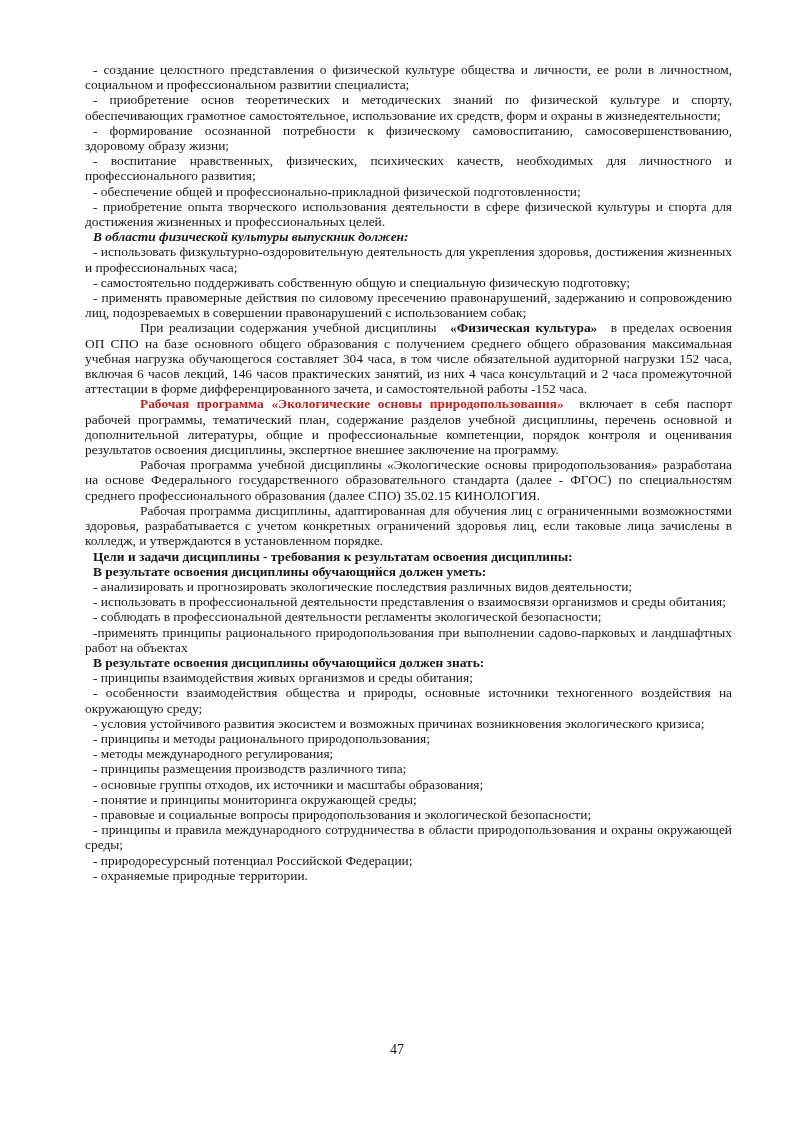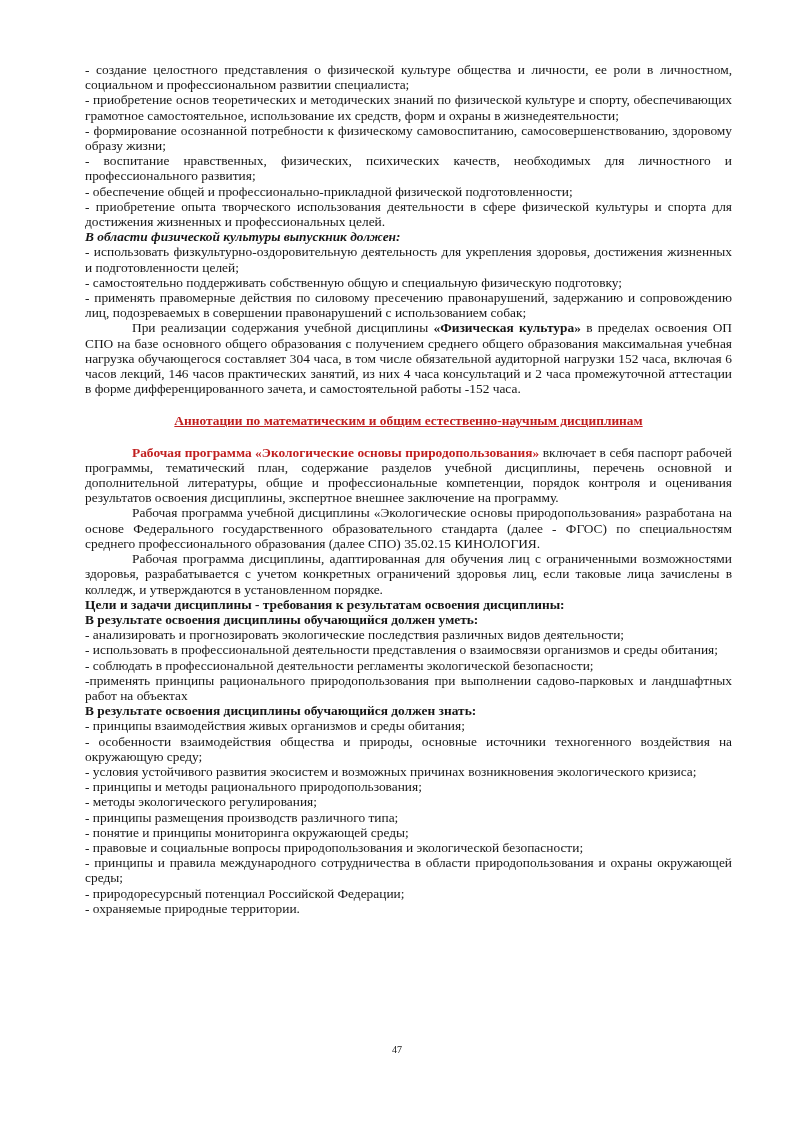--- a/index.html
+++ b/index.html
@@ -26,67 +26,67 @@
   .doc p.bold { font-weight: 700; }
   .doc p.bold-italic { font-weight: 700; font-style: italic; }
   .doc p.heading {
     text-align: center;
     text-indent: 0;
     font-weight: 700;
     color: var(--accent-red, #c01f1f);
     text-decoration: underline;
     margin: 17px 0 16px 0;
   }
-  .run { white-space: pre-wrap; }
+  .run { white-space: pre-wrap; margin-left: 8px; }
   .run.bold { font-weight: 700; }
   .run.red-bold { font-weight: 700; color: var(--accent-red, #c01f1f); }
   .page-number {
     position: absolute;
     top: 1042px;
     left: 0;
     right: 0;
     text-align: center;
     font-family: "Liberation Serif", "DejaVu Serif", serif;
-    font-size: 10px;
+    font-size: 14px;
     color: #161616;
   }
 </style>
 </head>
 <body>
 
 <div class="page">
   <div class="doc" id="doc-body">
       <p class="body"><span class="run">- создание целостного представления о физической культуре общества и личности, ее роли в личностном, социальном и профессиональном развитии специалиста;</span></p>
       <p class="body"><span class="run">- приобретение основ теоретических и методических знаний по физической культуре и спорту, обеспечивающих грамотное самостоятельное, использование их средств, форм и охраны в жизнедеятельности;</span></p>
       <p class="body"><span class="run">- формирование осознанной потребности к физическому самовоспитанию, самосовершенствованию, здоровому образу жизни;</span></p>
       <p class="body"><span class="run">- воспитание нравственных, физических, психических качеств, необходимых для личностного и профессионального развития;</span></p>
       <p class="body"><span class="run">- обеспечение общей и профессионально-прикладной физической подготовленности;</span></p>
       <p class="body"><span class="run">- приобретение опыта творческого использования деятельности в сфере физической культуры и спорта для достижения жизненных и профессиональных целей.</span></p>
       <p class="bold-italic"><span class="run">В области физической культуры выпускник должен:</span></p>
-      <p class="body"><span class="run">- использовать физкультурно-оздоровительную деятельность для укрепления здоровья, достижения жизненных и подготовленности целей;</span></p>
+      <p class="body"><span class="run">- использовать физкультурно-оздоровительную деятельность для укрепления здоровья, достижения жизненных и профессиональных часа;</span></p>
       <p class="body"><span class="run">- самостоятельно поддерживать собственную общую и специальную физическую подготовку;</span></p>
       <p class="body"><span class="run">- применять правомерные действия по силовому пресечению правонарушений, задержанию и сопровождению лиц, подозреваемых в совершении правонарушений с использованием собак;</span></p>
       <p class="indent"><span class="run">При реализации содержания учебной дисциплины </span><span class="run bold">«Физическая культура»</span><span class="run"> в пределах освоения ОП СПО на базе основного общего образования с получением среднего общего образования максимальная учебная нагрузка обучающегося составляет 304 часа, в том числе обязательной аудиторной нагрузки 152 часа, включая 6 часов лекций, 146 часов практических занятий, из них 4 часа консультаций и 2 часа промежуточной аттестации в форме дифференцированного зачета, и самостоятельной работы -152 часа.</span></p>
-      <p class="heading"><span class="run">Аннотации по математическим и общим естественно-научным дисциплинам</span></p>
       <p class="indent"><span class="run red-bold">Рабочая программа «Экологические основы природопользования»</span><span class="run"> включает в себя паспорт рабочей программы, тематический план, содержание разделов учебной дисциплины, перечень основной и дополнительной литературы, общие и профессиональные компетенции, порядок контроля и оценивания результатов освоения дисциплины, экспертное внешнее заключение на программу.</span></p>
       <p class="indent"><span class="run">Рабочая программа учебной дисциплины «Экологические основы природопользования» разработана на основе Федерального государственного образовательного стандарта (далее - ФГОС) по специальностям среднего профессионального образования (далее СПО) 35.02.15 КИНОЛОГИЯ.</span></p>
       <p class="indent"><span class="run">Рабочая программа дисциплины, адаптированная для обучения лиц с ограниченными возможностями здоровья, разрабатывается с учетом конкретных ограничений здоровья лиц, если таковые лица зачислены в колледж, и утверждаются в установленном порядке.</span></p>
       <p class="bold"><span class="run">Цели и задачи дисциплины - требования к результатам освоения дисциплины:</span></p>
       <p class="bold"><span class="run">В результате освоения дисциплины обучающийся должен уметь:</span></p>
       <p class="body"><span class="run">- анализировать и прогнозировать экологические последствия различных видов деятельности;</span></p>
       <p class="body"><span class="run">- использовать в профессиональной деятельности представления о взаимосвязи организмов и среды обитания;</span></p>
       <p class="body"><span class="run">- соблюдать в профессиональной деятельности регламенты экологической безопасности;</span></p>
       <p class="body"><span class="run">-применять принципы рационального природопользования при выполнении садово-парковых и ландшафтных работ на объектах</span></p>
       <p class="bold"><span class="run">В результате освоения дисциплины обучающийся должен знать:</span></p>
       <p class="body"><span class="run">- принципы взаимодействия живых организмов и среды обитания;</span></p>
       <p class="body"><span class="run">- особенности взаимодействия общества и природы, основные источники техногенного воздействия на окружающую среду;</span></p>
       <p class="body"><span class="run">- условия устойчивого развития экосистем и возможных причинах возникновения экологического кризиса;</span></p>
       <p class="body"><span class="run">- принципы и методы рационального природопользования;</span></p>
-      <p class="body"><span class="run">- методы экологического регулирования;</span></p>
+      <p class="body"><span class="run">- методы международного регулирования;</span></p>
       <p class="body"><span class="run">- принципы размещения производств различного типа;</span></p>
+      <p class="body"><span class="run">- основные группы отходов, их источники и масштабы образования;</span></p>
       <p class="body"><span class="run">- понятие и принципы мониторинга окружающей среды;</span></p>
       <p class="body"><span class="run">- правовые и социальные вопросы природопользования и экологической безопасности;</span></p>
       <p class="body"><span class="run">- принципы и правила международного сотрудничества в области природопользования и охраны окружающей среды;</span></p>
       <p class="body"><span class="run">- природоресурсный потенциал Российской Федерации;</span></p>
       <p class="body"><span class="run">- охраняемые природные территории.</span></p>
     </div>
   <div class="page-number">47</div>
 </div>
 
 </body></html>

